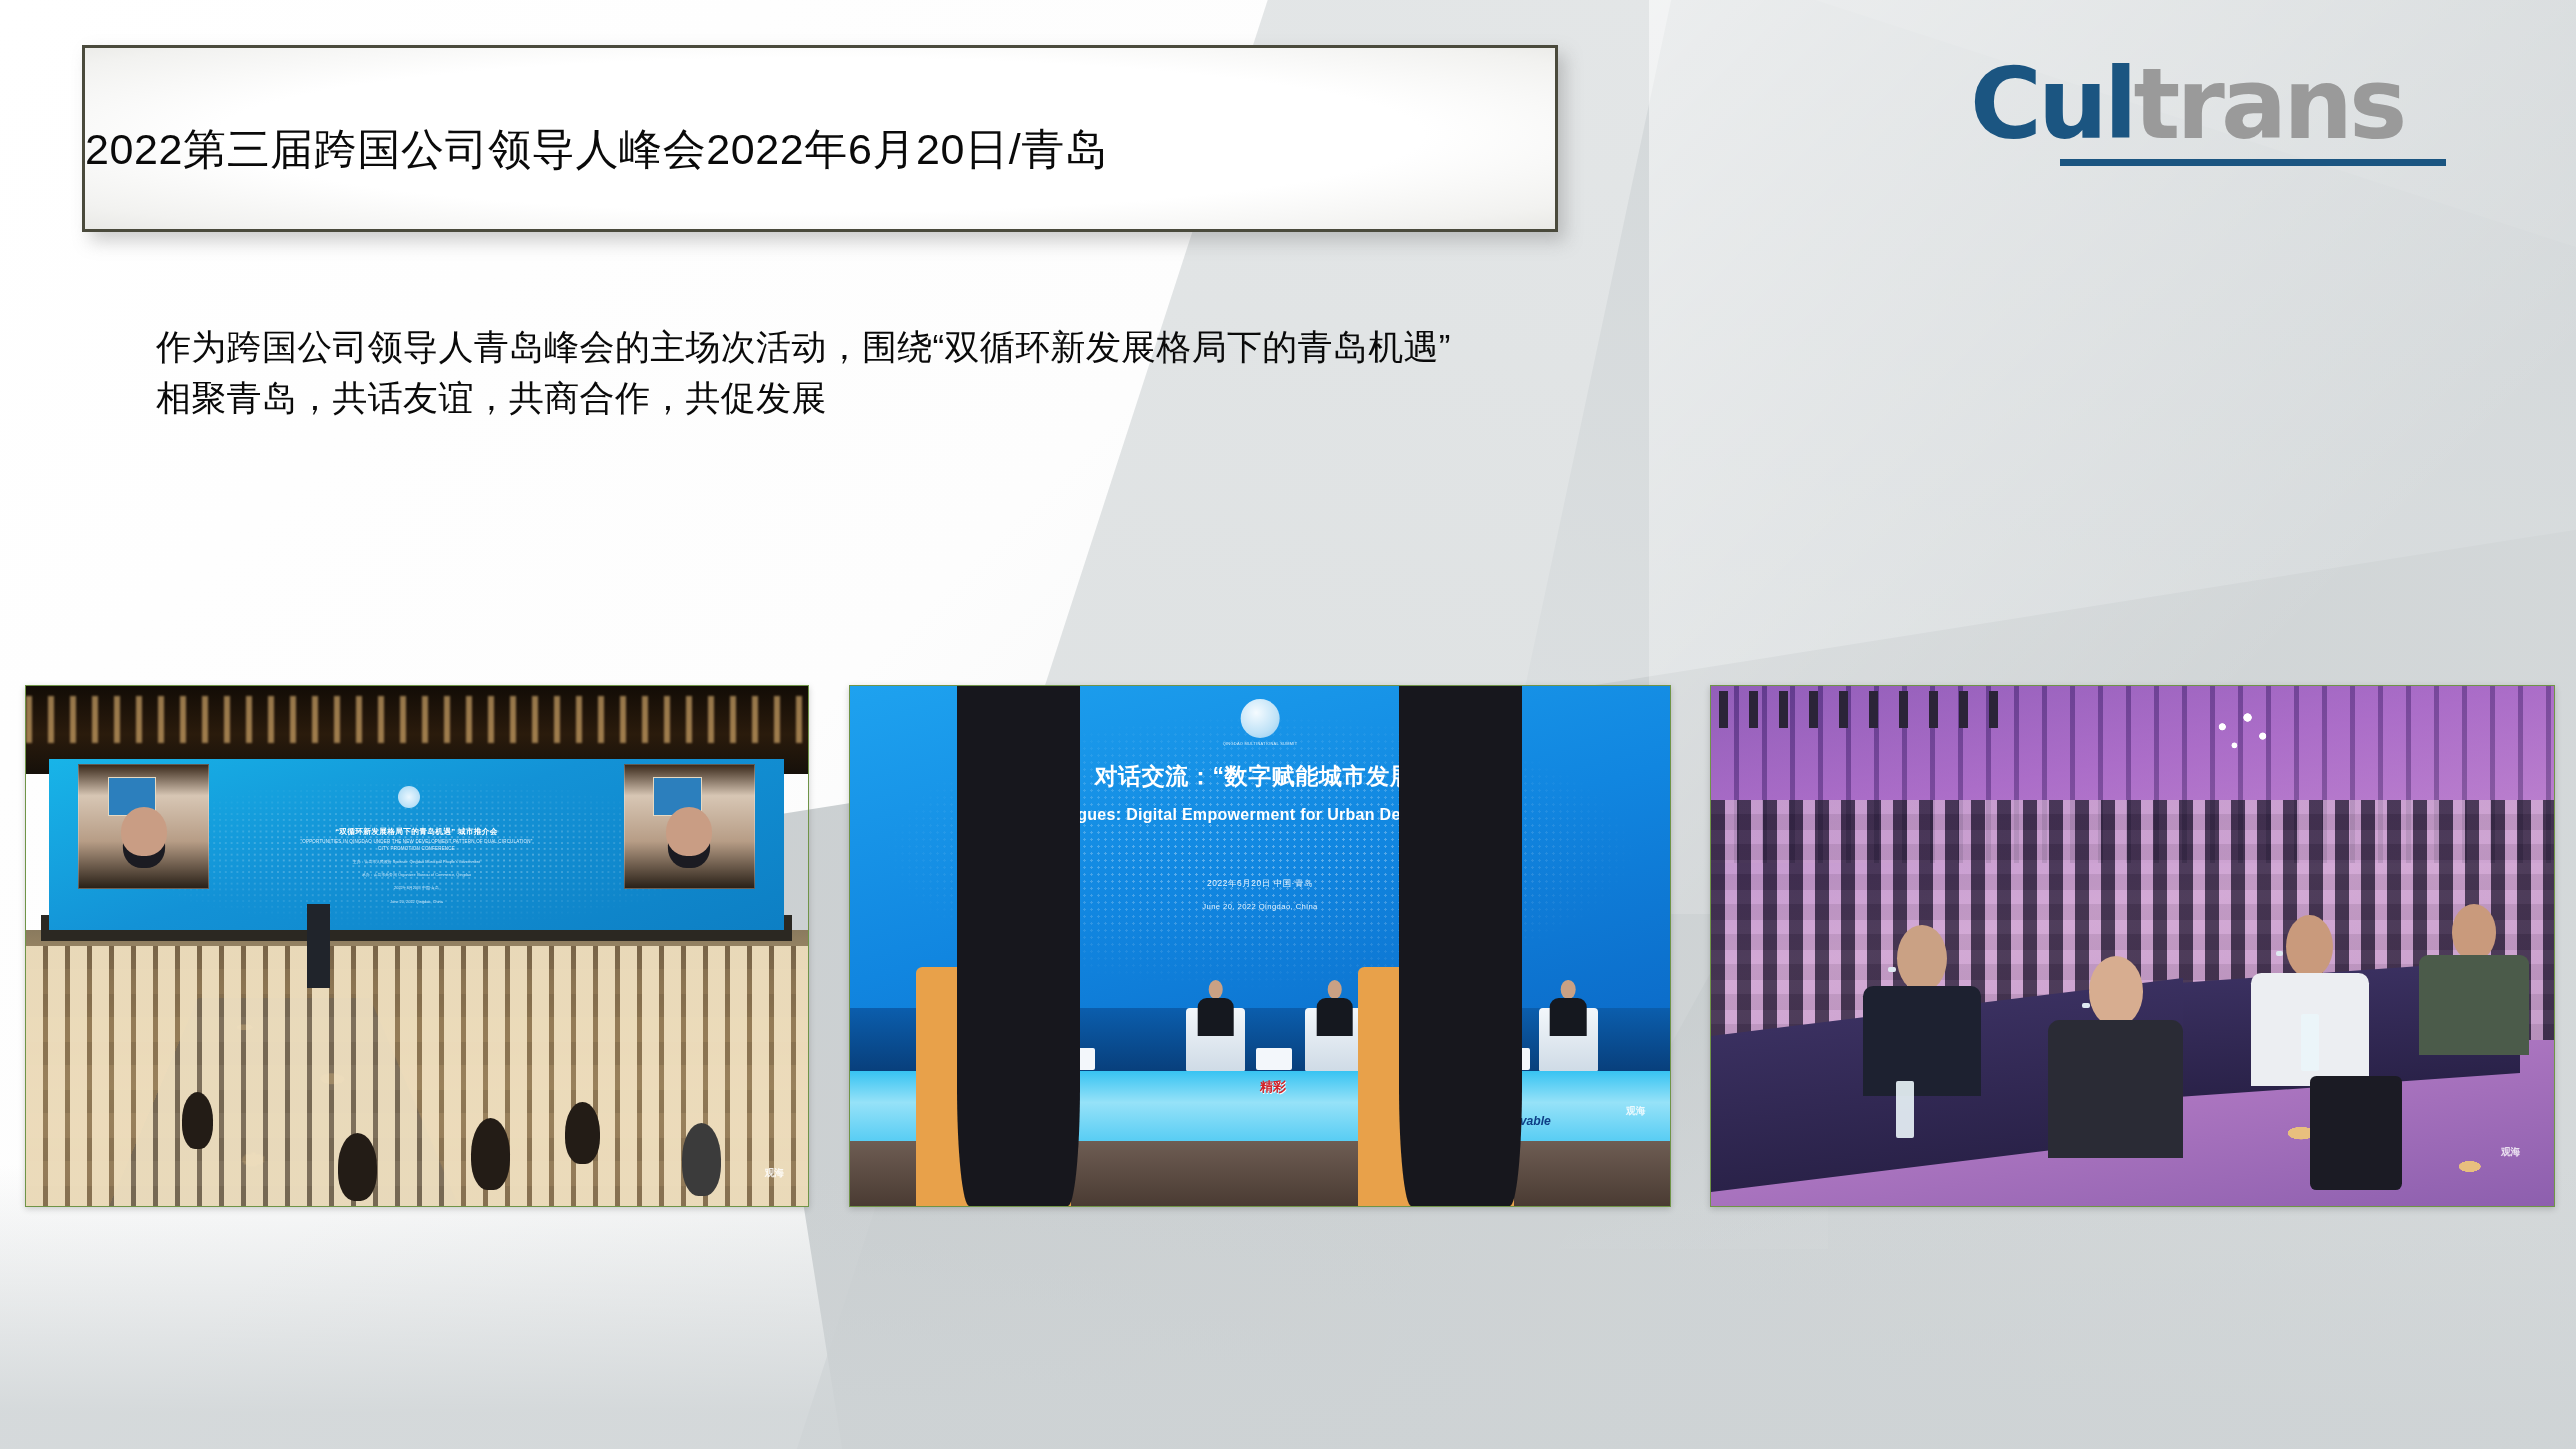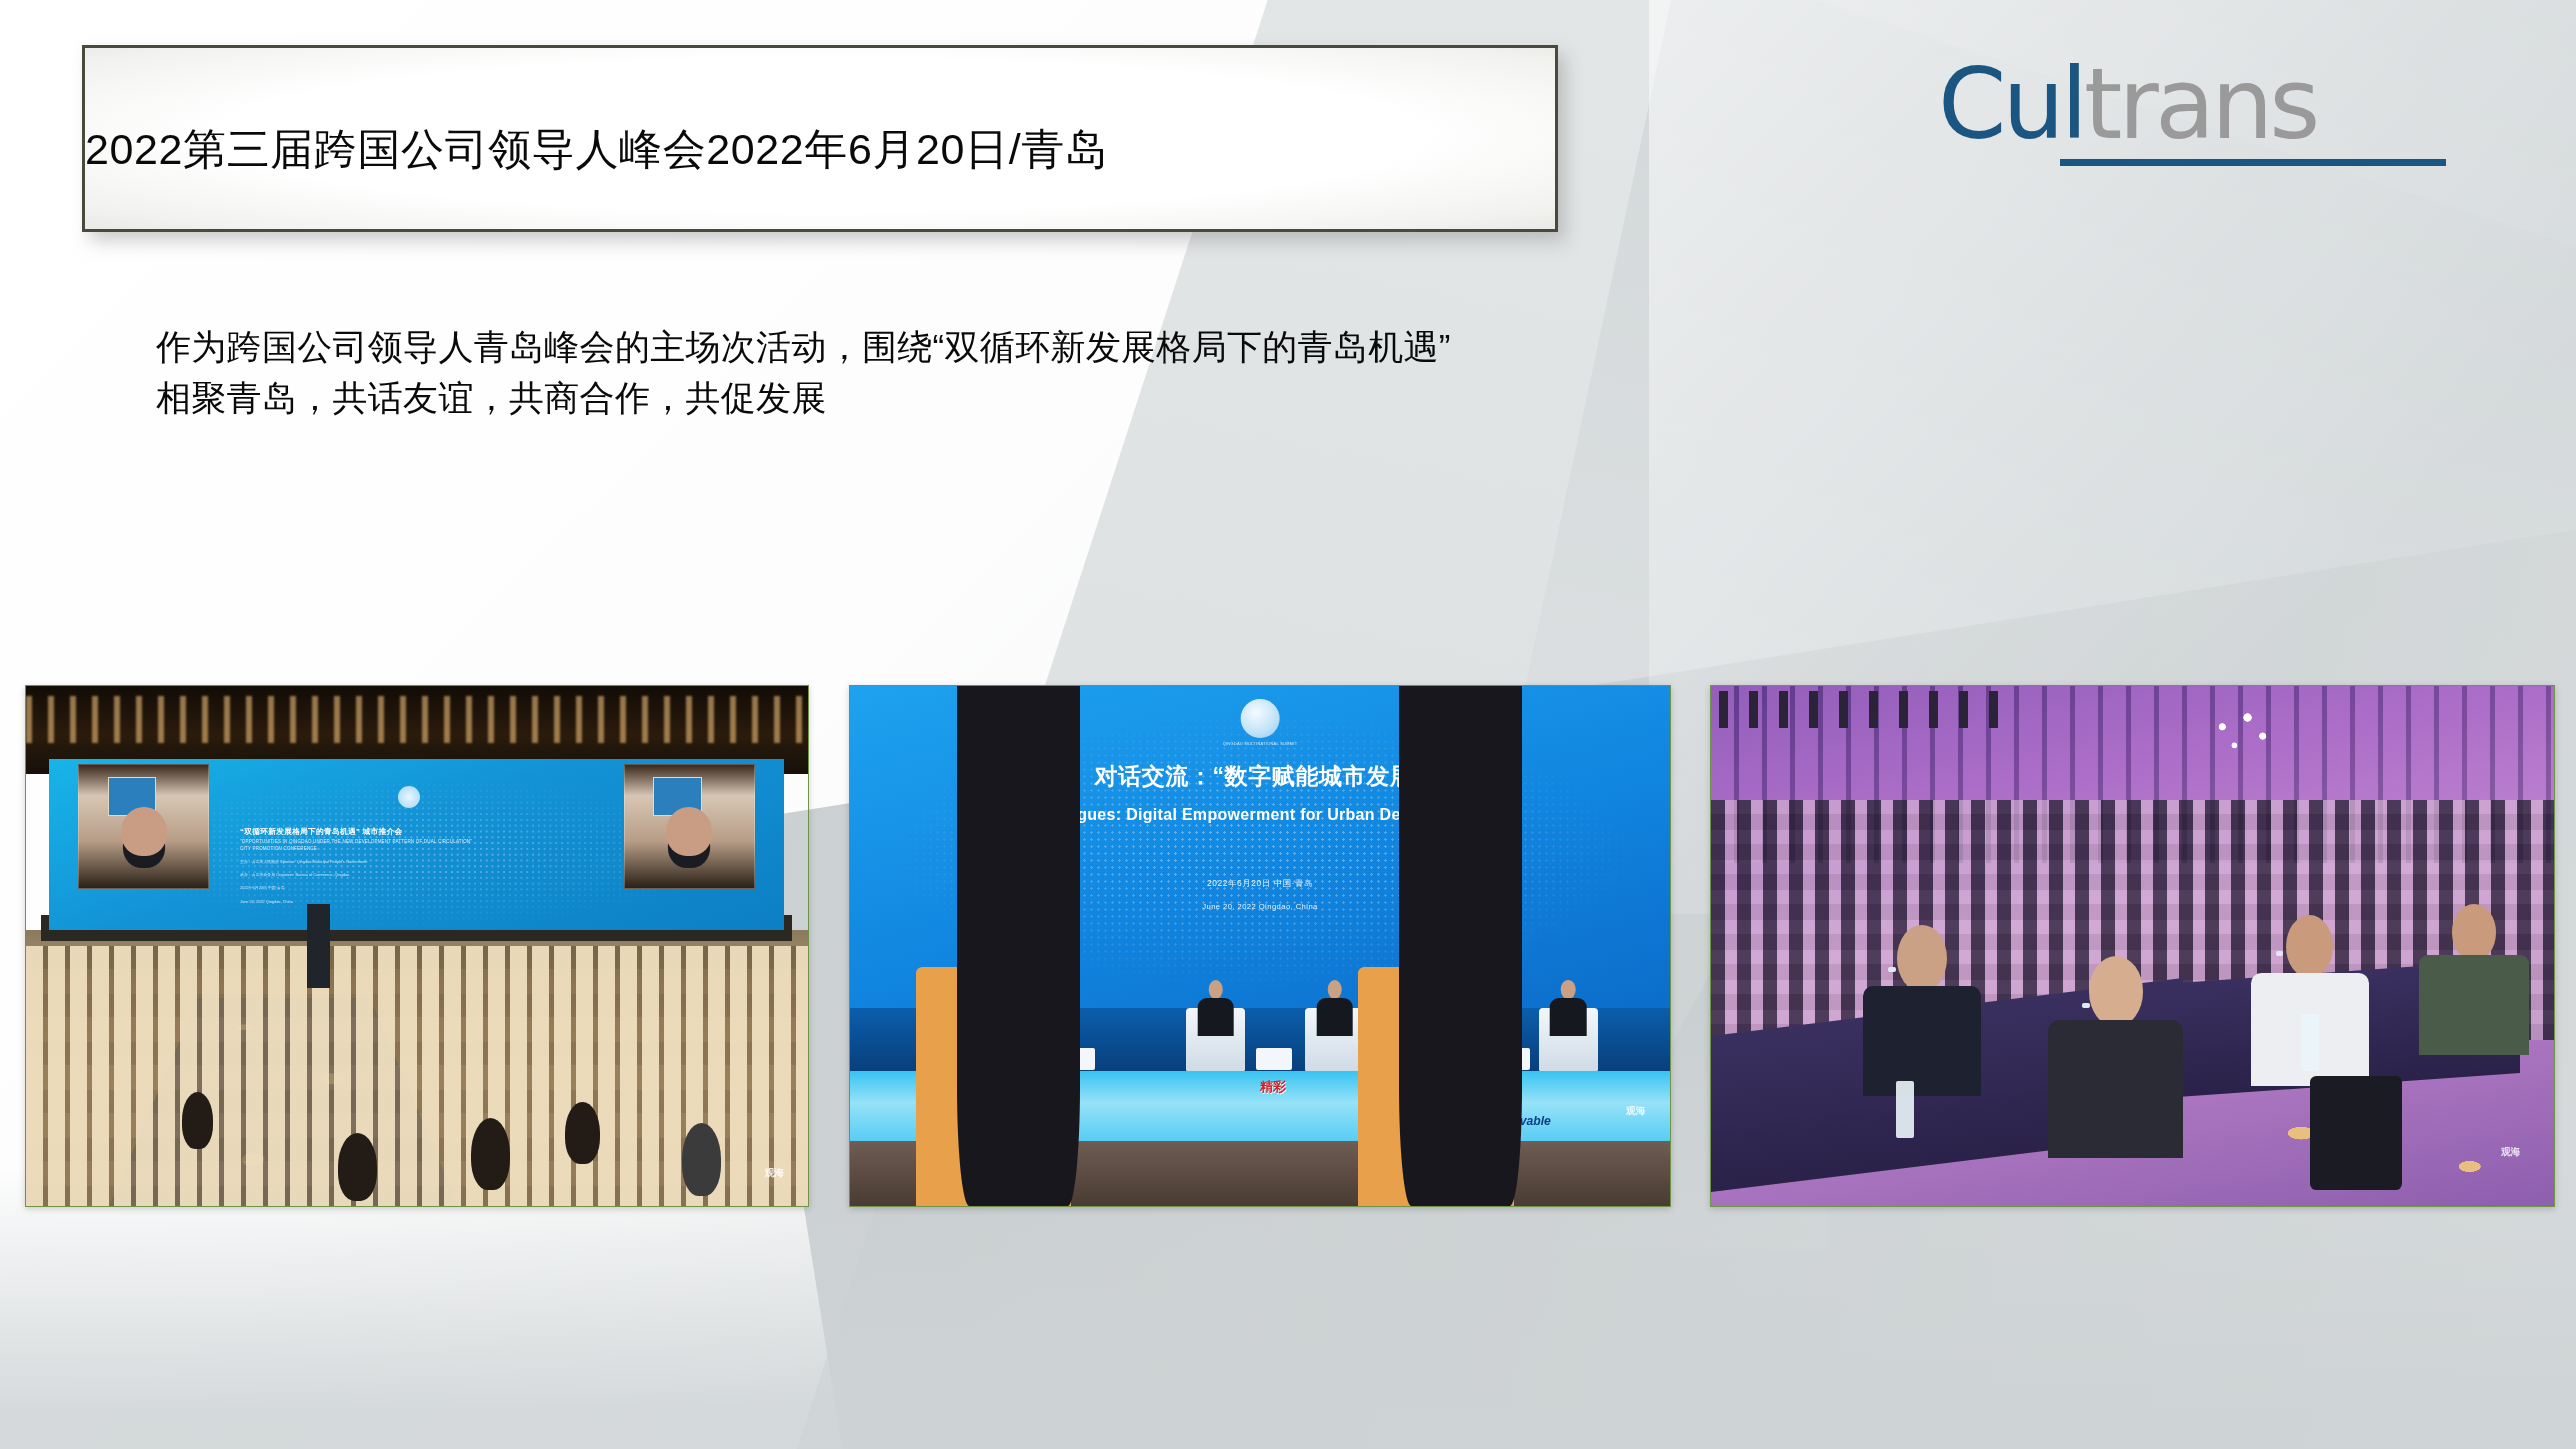--- a/index.html
+++ b/index.html
@@ -67,22 +67,22 @@
   
   #body-text{
     position:absolute;left:156px;top:321px;width:1455px;
     font-size:35px;line-height:1.46;color:#0a0a0a;letter-spacing:0.3px;
   }
   #body-text p{margin:0;}
 
   
   #logo{position:absolute;left:1938px;top:57px;width:509px;}
   #wordmark{
-    font-size:98px;line-height:.96;font-weight:400;letter-spacing:-3.9px;
-    font-family:"DejaVu Sans",sans-serif;white-space:nowrap;
+    font-size:98px;line-height:.96;font-weight:700;letter-spacing:-3.9px;
+    font-family:"DejaVu Sans",sans-serif;white-space:nowrap;margin-left:32px;
   }
   #wordmark .w1{color:#1b5581;}
   #wordmark .w2{color:#9a9a9a;}
   #logo-rule{
     margin-left:122px;margin-top:7.7px;width:386px;height:7px;background:#1b5581;
   }
   #logo-cn{
     margin-top:16.7px;text-align:right;padding-right:19.3px;
     font-size:62px;line-height:1;color:#9a9a9a;font-weight:700;letter-spacing:19.3px;
   }
@@ -111,21 +111,21 @@
     -webkit-mask-image:radial-gradient(ellipse 58% 62% at 50% 55%,#000 20%,transparent 72%);
             mask-image:radial-gradient(ellipse 58% 62% at 50% 55%,#000 20%,transparent 72%);}
   .p1-win{position:absolute;top:3%;width:17.5%;height:72%;
     background:linear-gradient(180deg,#3b2a1c,#d7c6b4 25%,#b79d86 62%,#2a2118);
     border:1.3px solid rgba(255,255,255,.25);}
   .p1-win.l{left:4%;}
   .p1-win.r{right:4%;}
   .p1-win .head{position:absolute;left:32%;top:34%;width:36%;height:40%;border-radius:50% 50% 45% 45%;
     background:#c99d84;box-shadow:0 14px 0 -1.9px #1b1b22;}
   .p1-win .pic{position:absolute;left:22%;top:10%;width:36%;height:30%;background:#2c7fbd;border:1.3px solid #e6d9c2;}
-  .p1-txt{position:absolute;left:26%;top:40%;width:48%;}
+  .p1-txt{position:absolute;left:26%;top:40%;width:48%;text-align:center;}
   .p1-t1{font-size:7.7px;color:#fff;font-weight:700;letter-spacing:0.3px;}
   .p1-t2{font-size:4.5px;color:#dff1ff;margin-top:1.9px;letter-spacing:0.2px;}
   .p1-t3{font-size:3.9px;color:#cfe9fb;margin-top:6.4px;line-height:1.8;}
   .p1-emblem{position:absolute;left:49%;top:16%;width:22px;height:22px;border-radius:50%;
     background:radial-gradient(circle,#eaf7ff,#9fd4f2);transform:translateX(-50%);}
   .p1-floor{position:absolute;left:0;top:47%;width:100%;height:53%;
     background:linear-gradient(180deg,#8a7a5e,#bda273 30%,#cdb383 60%,#b9a179);}
   .p1-carpet{position:absolute;left:22%;top:60%;width:22%;height:40%;
     background:#8d8a80;transform:perspective(258px) rotateX(52deg);transform-origin:top center;
     background-image:radial-gradient(ellipse 11.6px 5.8px at 30% 20%,#d8c49a 60%,transparent 62%),

